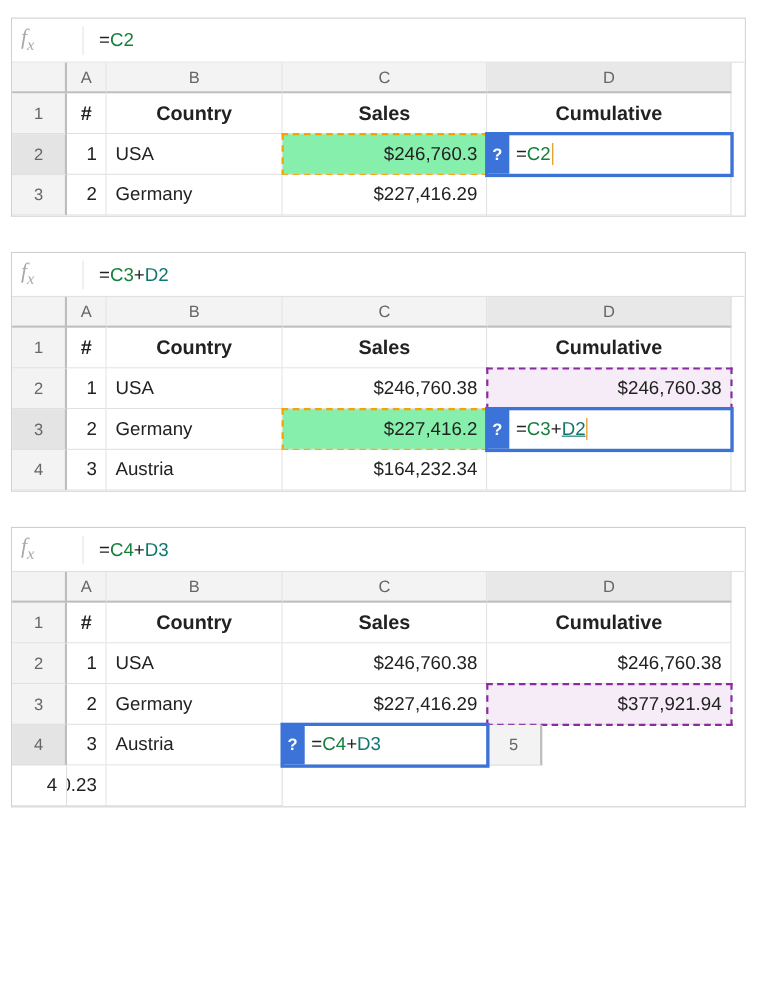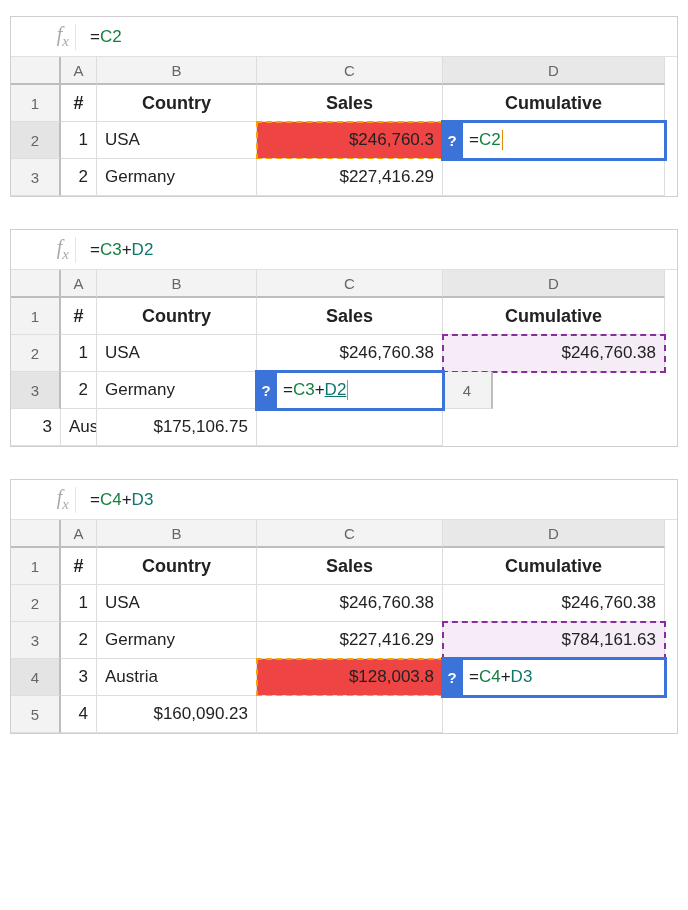--- a/index.html
+++ b/index.html
@@ -25,21 +25,21 @@
     background: #fff;
     padding: 0 8px;
   }
   .fx {
     font-family: "Times New Roman", serif;
     font-style: italic;
     font-size: 20px;
     color: #a9a9a9;
     width: 50px;
     flex: 0 0 50px;
-    text-align: right;
+    text-align: left;
     position: relative;
   }
   .fx-sub { font-size: 0.75em; vertical-align: sub; }
   .fbar-sep {
     width: 1px;
     height: 26px;
     background: #e4e4e4;
     margin: 0 14px 0 6px;
   }
   .ftext {
@@ -76,21 +76,21 @@
   .row-hd { border-right: 2px solid #bdbdbd; justify-content: center; width: 50px; }
   .corner { border-right: 2px solid #bdbdbd; border-bottom: 2px solid #bdbdbd; }
   .data-hd {
     font-weight: bold;
     justify-content: center;
     font-size: 18px;
   }
   .num { justify-content: flex-end; }
   .sel-col { background: #e8e8e8; }
   .sel-row { background: #e4e4e4; }
-  .dash-or { outline: 2.5px dashed #f5a300; outline-offset: -1.5px; background: #ef4444; }
+  .dash-or { outline: 2.5px dashed #f5a300; outline-offset: -1.5px; background: #86efac; }
   .dash-pu { outline: 2.5px dashed #8a2ca0; outline-offset: -1.5px; background: #f5ecf7; }
   .editcell {
     background: #fff;
     position: relative;
     outline: 3px solid #3b73d8;
     outline-offset: -1px;
     padding-left: 26px;
     padding-right: 4px;
     font-size: 17px;
     display: flex;
@@ -192,33 +192,34 @@
 
     <div class="cell hd row-hd">2</div>
     <div class="cell num">1</div>
     <div class="cell">USA</div>
     <div class="cell num">$246,760.38</div>
     <div class="cell num dash-pu">$246,760.38</div>
 
     <div class="cell hd row-hd sel-row">3</div>
     <div class="cell num">2</div>
     <div class="cell">Germany</div>
+    <div class="cell num dash-or">$227,416.2</div>
     <div class="cell editcell">
       <div class="qmark">?</div>
       <span>=</span>
         <span class="c-orange">C3</span>
         <span>+</span>
         <span class="c-purple und">D2</span>
         <span class="caret"></span>
     </div>
 
     <div class="cell hd row-hd">4</div>
     <div class="cell num">3</div>
     <div class="cell">Austria</div>
-    <div class="cell num">$175,106.75</div>
+    <div class="cell num">$164,232.34</div>
     <div class="cell"></div>
   </div>
 </div>
 
 <div class="panel" style="margin-bottom:0;">
   <div class="fbar">
     <div class="fx">f<span class="fx-sub">x</span></div>
     <div class="fbar-sep"></div>
     <div class="ftext">
       <span>=</span>
@@ -243,26 +244,25 @@
     <div class="cell hd row-hd">2</div>
     <div class="cell num">1</div>
     <div class="cell">USA</div>
     <div class="cell num">$246,760.38</div>
     <div class="cell num">$246,760.38</div>
 
     <div class="cell hd row-hd">3</div>
     <div class="cell num">2</div>
     <div class="cell">Germany</div>
     <div class="cell num">$227,416.29</div>
-    <div class="cell num dash-pu">$784,161.63</div>
+    <div class="cell num dash-pu">$377,921.94</div>
 
     <div class="cell hd row-hd sel-row">4</div>
     <div class="cell num">3</div>
     <div class="cell">Austria</div>
-    <div class="cell num dash-or">$128,003.8</div>
     <div class="cell editcell">
       <div class="qmark">?</div>
       <span>=</span>
         <span class="c-orange">C4</span>
         <span>+</span>
         <span class="c-purple">D3</span>
     </div>
 
     <div class="cell hd row-hd">5</div>
     <div class="cell num">4</div>

